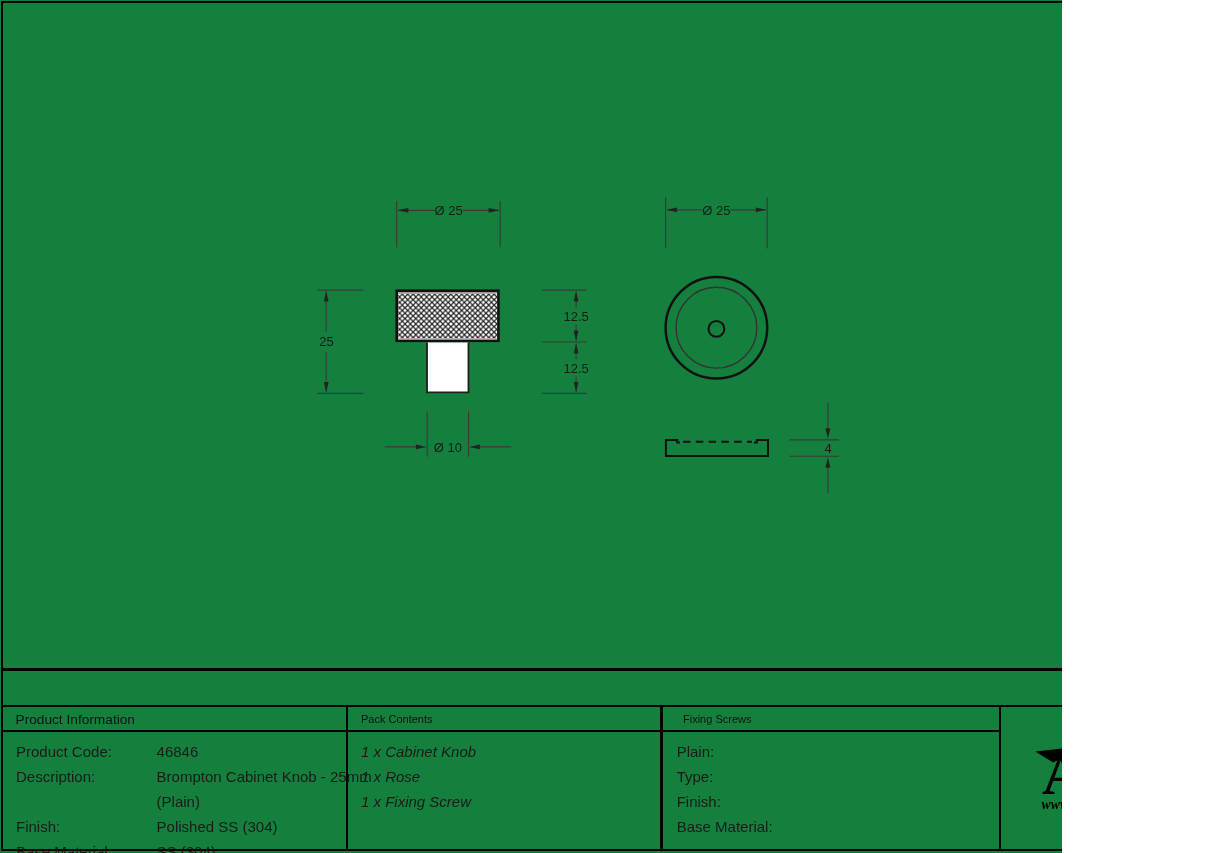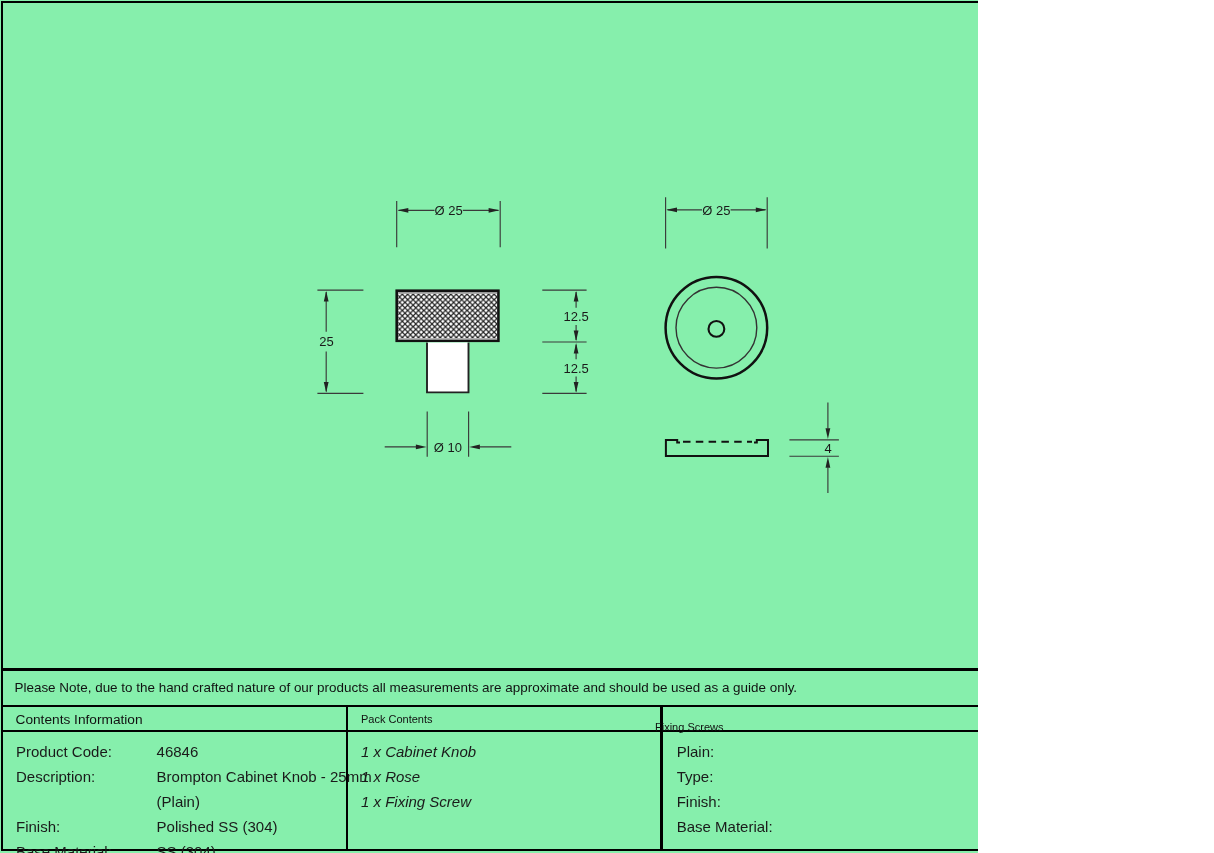--- a/index.html
+++ b/index.html
@@ -1,16 +1,16 @@
 <!DOCTYPE html>
 <html><head>
 <meta charset="utf-8">
 <style>
   html,body{margin:0;padding:0;background:#fff;}
-  #page{position:relative;width:978px;height:853px;background:#86efac;overflow:hidden;
+  #page{position:relative;width:1062px;height:853px;background:#15803d;overflow:hidden;
         font-family:"Liberation Sans",sans-serif;color:#111;}
   .abs{position:absolute;}
   .ln{position:absolute;background:#000;}
   .cell{position:absolute;font-size:15px;line-height:25px;white-space:pre;color:#1a1a1a;}
   .hdr{position:absolute;font-size:11px;color:#111;}
 </style>
 </head>
 <body>
 <div id="page">
 
@@ -97,25 +97,24 @@
     </g>
   </svg>
 
   <div class="ln" style="left:1px;top:668px;width:1211.5px;height:2.6px;"></div>
   <div class="ln" style="left:1px;top:705px;width:1211.5px;height:2.4px;"></div>
   <div class="ln" style="left:1px;top:729.7px;width:999.5px;height:2.4px;"></div>
   <div class="ln" style="left:345.6px;top:705px;width:2.2px;height:145.5px;"></div>
   <div class="ln" style="left:660.4px;top:705px;width:2.2px;height:145.5px;"></div>
   <div class="ln" style="left:999px;top:705px;width:2.3px;height:145.5px;"></div>
 
-  <div class="abs" style="left:14.5px;top:679.6px;font-size:13.45px;color:#111;white-space:pre;">Please Note, due to the hand crafted nature of our products all measurements are approximate and should be used as a guide only.</div>
 
-  <div class="hdr" style="left:15.5px;top:712px;font-size:13.7px;">Contents Information</div>
+  <div class="hdr" style="left:15.5px;top:712px;font-size:13.7px;">Product Information</div>
   <div class="hdr" style="left:361px;top:712.5px;">Pack Contents</div>
-  <div class="hdr" style="left:655px;top:712.5px;margin-top:8px;">Fixing Screws</div>
+  <div class="hdr" style="left:683px;top:712.5px;">Fixing Screws</div>
 
   <div class="cell" style="left:16px;top:738.8px;">Product Code:
 Description:
 
 Finish:
 Base Material:</div>
   <div class="cell" style="left:121.6px;top:738.8px;margin-left:35px;">46846
 Brompton Cabinet Knob - 25mm
 (Plain)
 Polished SS (304)

